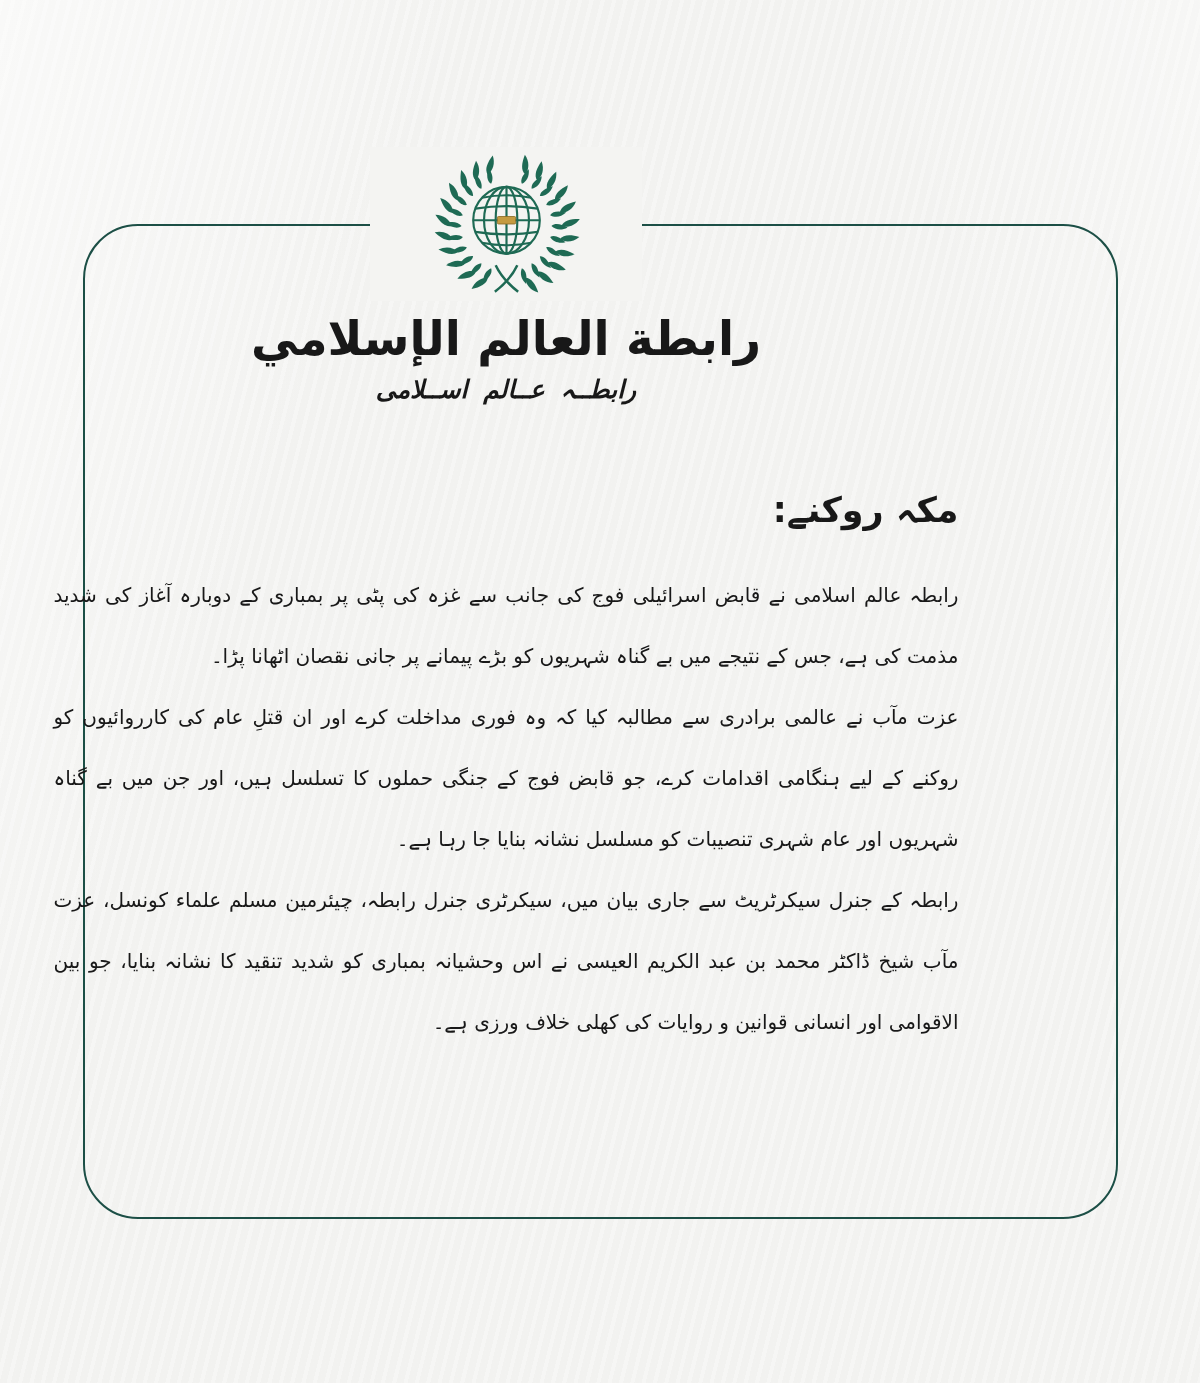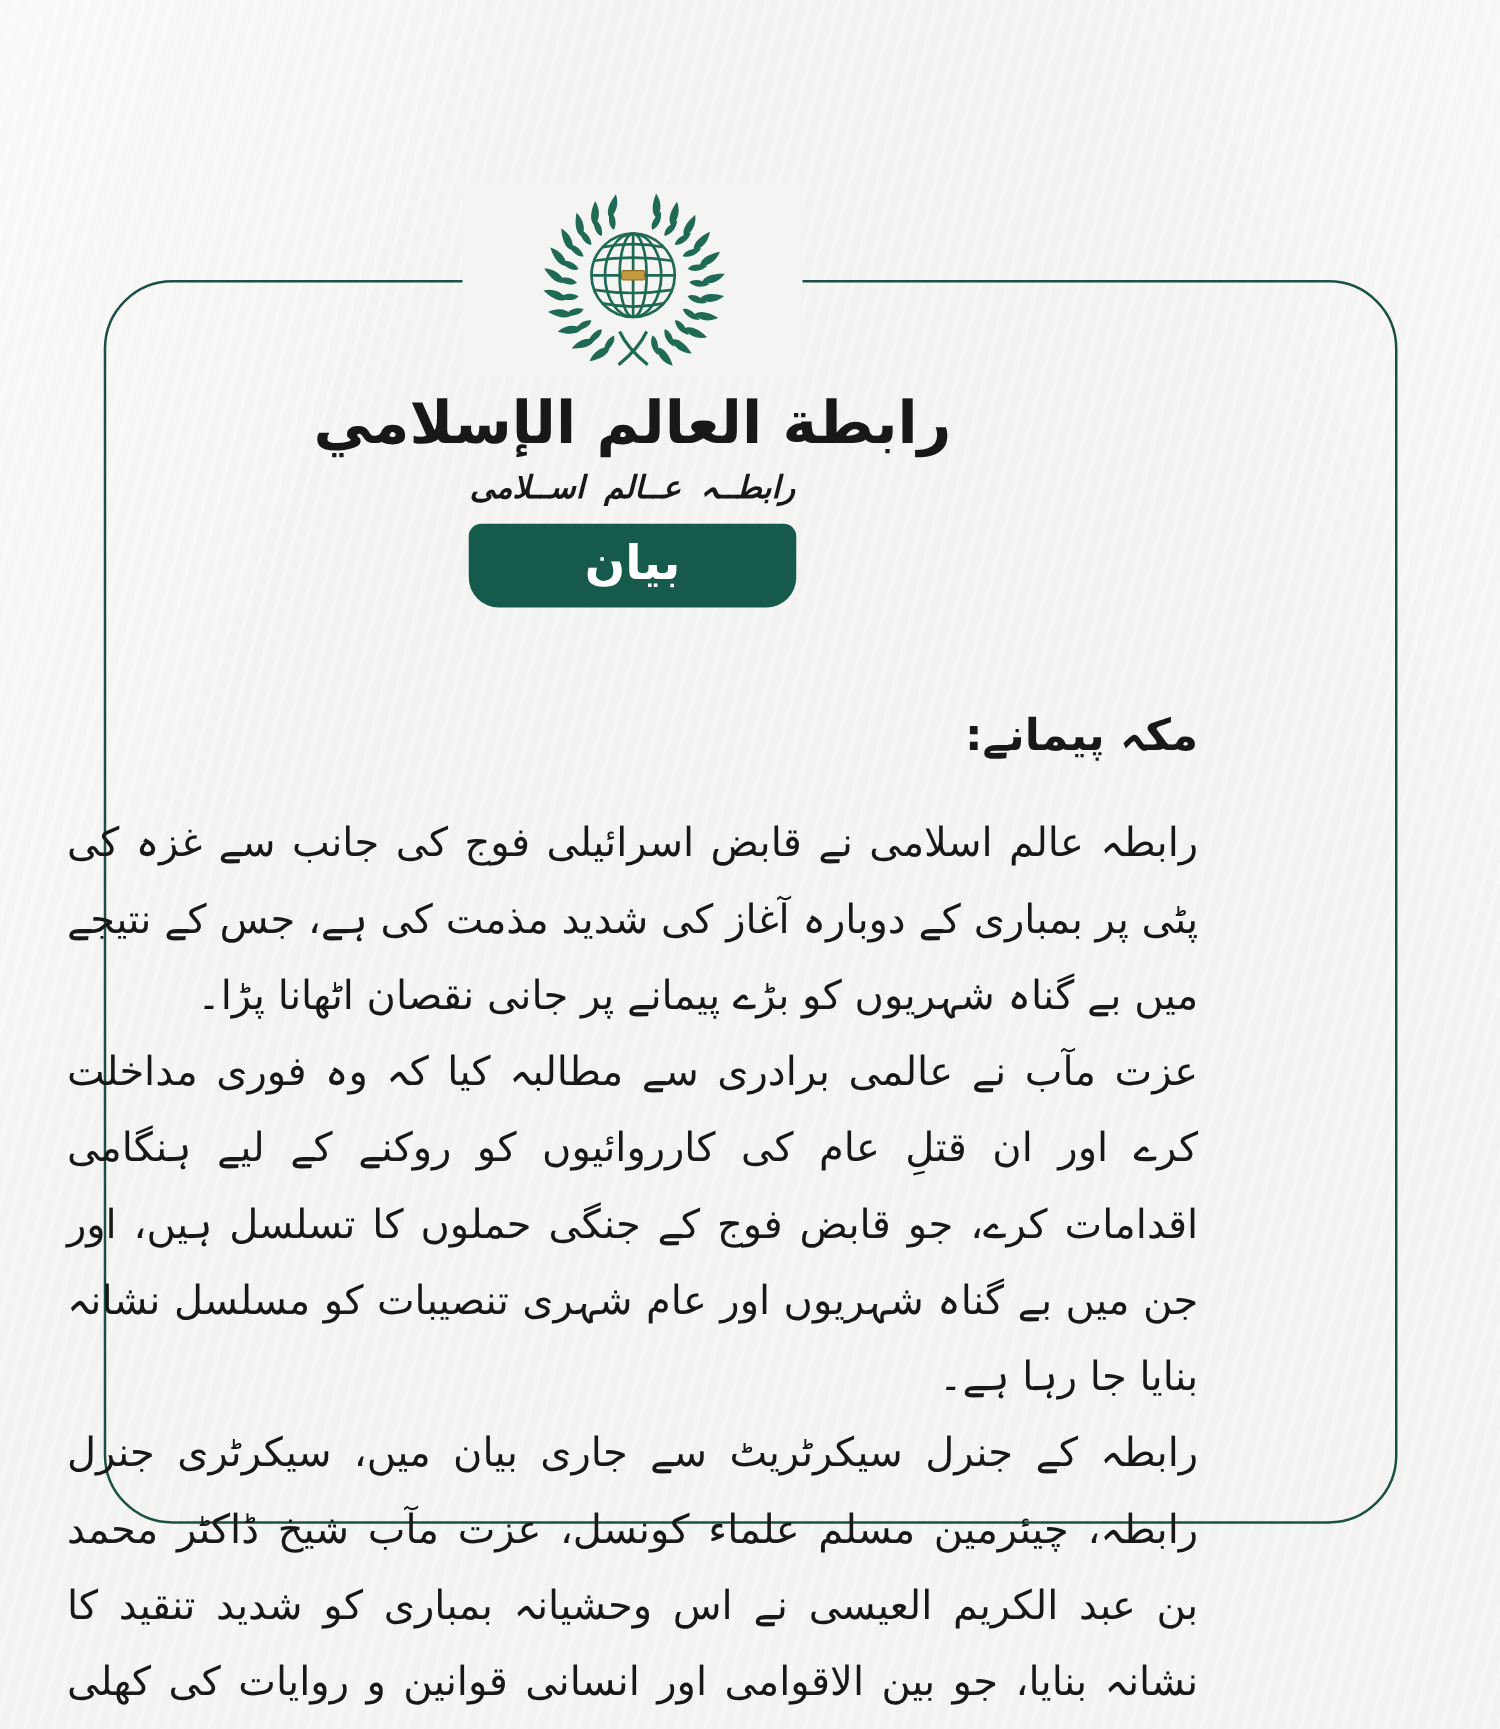--- a/index.html
+++ b/index.html
@@ -78,21 +78,21 @@
     margin-top:74px;
     direction:rtl;
   }
   .dateline{
     text-align:right;
     font-size:35px; font-weight:bold;
     line-height:58px;
     margin-bottom:26px;
   }
   .body-text p{
-    font-size:32px;
+    font-size:20px;
     line-height:61px;
     text-align:justify;
   }
   svg .stroke{stroke:var(--logo-green);fill:none;}
   svg .fill{fill:var(--logo-green);stroke:none;}
 </style>
 </head>
 <body>
 
 <div class="texture"></div>
@@ -174,26 +174,23 @@
         <path d="M70.5 115 Q100 121 129.5 115"></path>
       </g>
       <rect x="89" y="83.5" width="22" height="9" rx="1.5" fill="var(--logo-gold)" stroke="#8a6b25" stroke-width="1"></rect>
     </svg>
   </div>
 
   <div class="calligraphy">رابطة العالم الإسلامي</div>
 
   <div class="subtitle">رابطــہ عــالم اســلامی</div>
 
-  <div class="banner">
-    <span class="banner-label">بیان</span>
-  </div>
 
   <div class="content">
-    <div class="dateline">مکہ پیمانے:</div>
+    <div class="dateline">مکہ روکنے:</div>
     <div class="body-text">
       <p>رابطہ عالم اسلامی نے قابض اسرائیلی فوج کی جانب سے غزہ کی پٹی پر بمباری کے دوبارہ آغاز کی شدید مذمت کی ہے، جس کے نتیجے میں بے گناہ شہریوں کو بڑے پیمانے پر جانی نقصان اٹھانا پڑا۔</p>
       <p>عزت مآب نے عالمی برادری سے مطالبہ کیا کہ وہ فوری مداخلت کرے اور ان قتلِ عام کی کارروائیوں کو روکنے کے لیے ہنگامی اقدامات کرے، جو قابض فوج کے جنگی حملوں کا تسلسل ہیں، اور جن میں بے گناہ شہریوں اور عام شہری تنصیبات کو مسلسل نشانہ بنایا جا رہا ہے۔</p>
       <p>رابطہ کے جنرل سیکرٹریٹ سے جاری بیان میں، سیکرٹری جنرل رابطہ، چیئرمین مسلم علماء کونسل، عزت مآب شیخ ڈاکٹر محمد بن عبد الکریم العیسی نے اس وحشیانہ بمباری کو شدید تنقید کا نشانہ بنایا، جو بین الاقوامی اور انسانی قوانین و روایات کی کھلی خلاف ورزی ہے۔</p>
     </div>
   </div>
 
 </div>
 
 </body></html>

